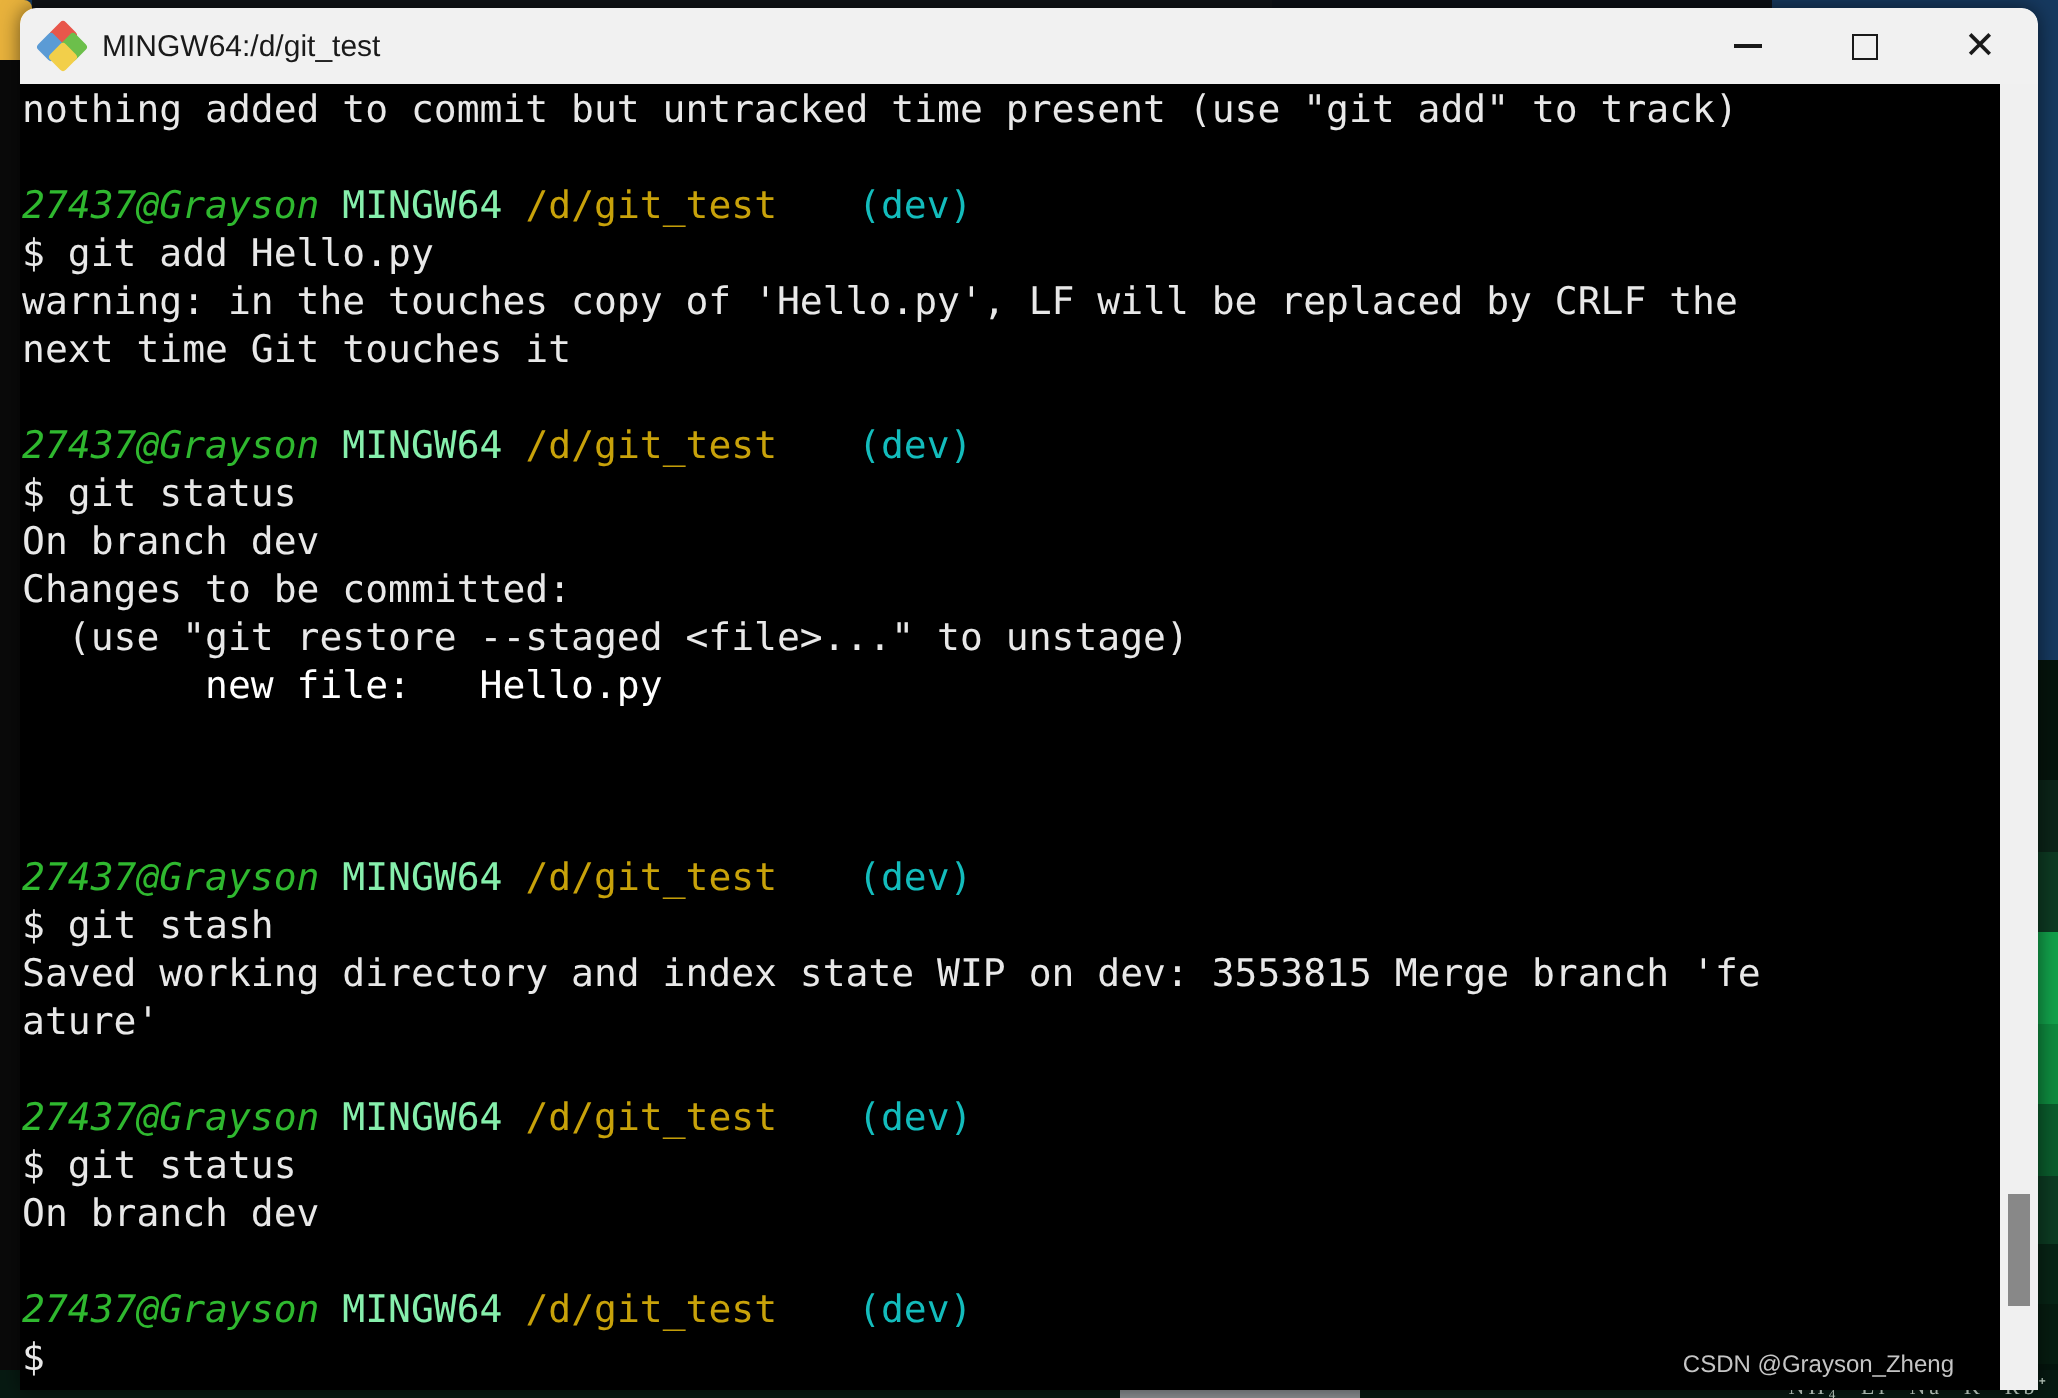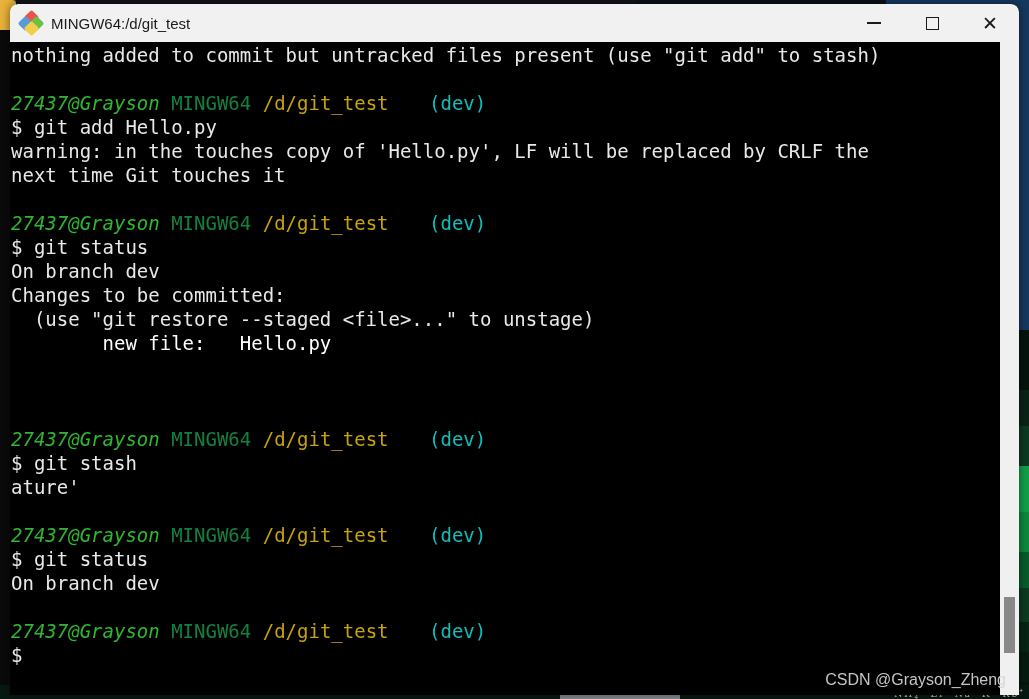--- a/index.html
+++ b/index.html
@@ -174,21 +174,21 @@
     font-family: "DejaVu Sans Mono", monospace;
     font-size: 19px;
     line-height: 24px;
     color: #e8e8e8;
     white-space: pre;
     padding-left: 1px;
     height: 24px;
   }
   .line.blank { color: transparent; }
   .c-user   { color: #2fb82f; font-style: italic; }
-  .c-host   { color: #15803d; }
+  .c-host   { color: #86efac; }
   .c-path   { color: #c8a20a; }
   .c-branch { color: #13bcbc; margin-left: 29px; }
   .c-green  { color: #ffffff; text-align: right; }
 
   
   .term-scrollbar {
     position: absolute;
     right: 0; top: 0;
     width: 19px; height: 653px;
     background: #f0f0f0;
@@ -197,24 +197,24 @@
     position: absolute;
     left: 4px;
     top: 555px;
     width: 11px;
     height: 56px;
     background: #888888;
   }
 
   .watermark {
     position: absolute;
-    right: 13px;
+    right: 42px;
     bottom: 6px;
     font-family: "Liberation Sans", sans-serif;
-    font-size: 16px;
+    font-size: 12px;
     color: #d6d6d6;
     opacity: .92;
     white-space: nowrap;
   }
 </style>
 </head>
 <body>
 
 <div id="screen">
 
@@ -270,38 +270,39 @@
           <span class="maximize-glyph"></span>
         </div>
         <div class="win-btn close">
           <span class="close-glyph">✕</span>
         </div>
       </div>
     </div>
 
     <div class="terminal">
       <div class="term-inner" id="term-inner">
-          <div class="line" id="line-01">nothing added to commit but untracked files present (use "git add" to stash)</div>
+          <div class="line" id="line-01">nothing added to commit but untracked time present (use "git add" to track)</div>
           <div class="line blank" id="line-02"> </div>
           <div class="line" id="line-03"><span class="c-user">27437@Grayson</span> <span class="c-host">MINGW64</span> <span class="c-path">/d/git_test</span> <span class="c-branch">(dev)</span></div>
           <div class="line" id="line-04">$ git add Hello.py</div>
           <div class="line" id="line-05">warning: in the touches copy of 'Hello.py', LF will be replaced by CRLF the</div>
           <div class="line" id="line-06">next time Git touches it</div>
           <div class="line blank" id="line-07"> </div>
           <div class="line" id="line-08"><span class="c-user">27437@Grayson</span> <span class="c-host">MINGW64</span> <span class="c-path">/d/git_test</span> <span class="c-branch">(dev)</span></div>
           <div class="line" id="line-09">$ git status</div>
           <div class="line" id="line-10">On branch dev</div>
           <div class="line" id="line-11">Changes to be committed:</div>
           <div class="line" id="line-12">  (use "git restore --staged &lt;file&gt;..." to unstage)</div>
           <div class="line" id="line-13"><span class="c-green">        new file:   Hello.py</span></div>
           <div class="line blank" id="line-14"> </div>
           <div class="line blank" id="line-15"> </div>
           <div class="line blank" id="line-16"> </div>
           <div class="line" id="line-17"><span class="c-user">27437@Grayson</span> <span class="c-host">MINGW64</span> <span class="c-path">/d/git_test</span> <span class="c-branch">(dev)</span></div>
           <div class="line" id="line-18">$ git stash</div>
+          <div class="line" id="line-19">Saved working directory and index state WIP on dev: 3553815 Merge branch 'fe</div>
           <div class="line" id="line-20">ature'</div>
           <div class="line blank" id="line-21"> </div>
           <div class="line" id="line-22"><span class="c-user">27437@Grayson</span> <span class="c-host">MINGW64</span> <span class="c-path">/d/git_test</span> <span class="c-branch">(dev)</span></div>
           <div class="line" id="line-23">$ git status</div>
           <div class="line" id="line-24">On branch dev</div>
           <div class="line blank" id="line-26"> </div>
           <div class="line" id="line-27"><span class="c-user">27437@Grayson</span> <span class="c-host">MINGW64</span> <span class="c-path">/d/git_test</span> <span class="c-branch">(dev)</span></div>
           <div class="line" id="line-28">$</div>
         </div>
 

